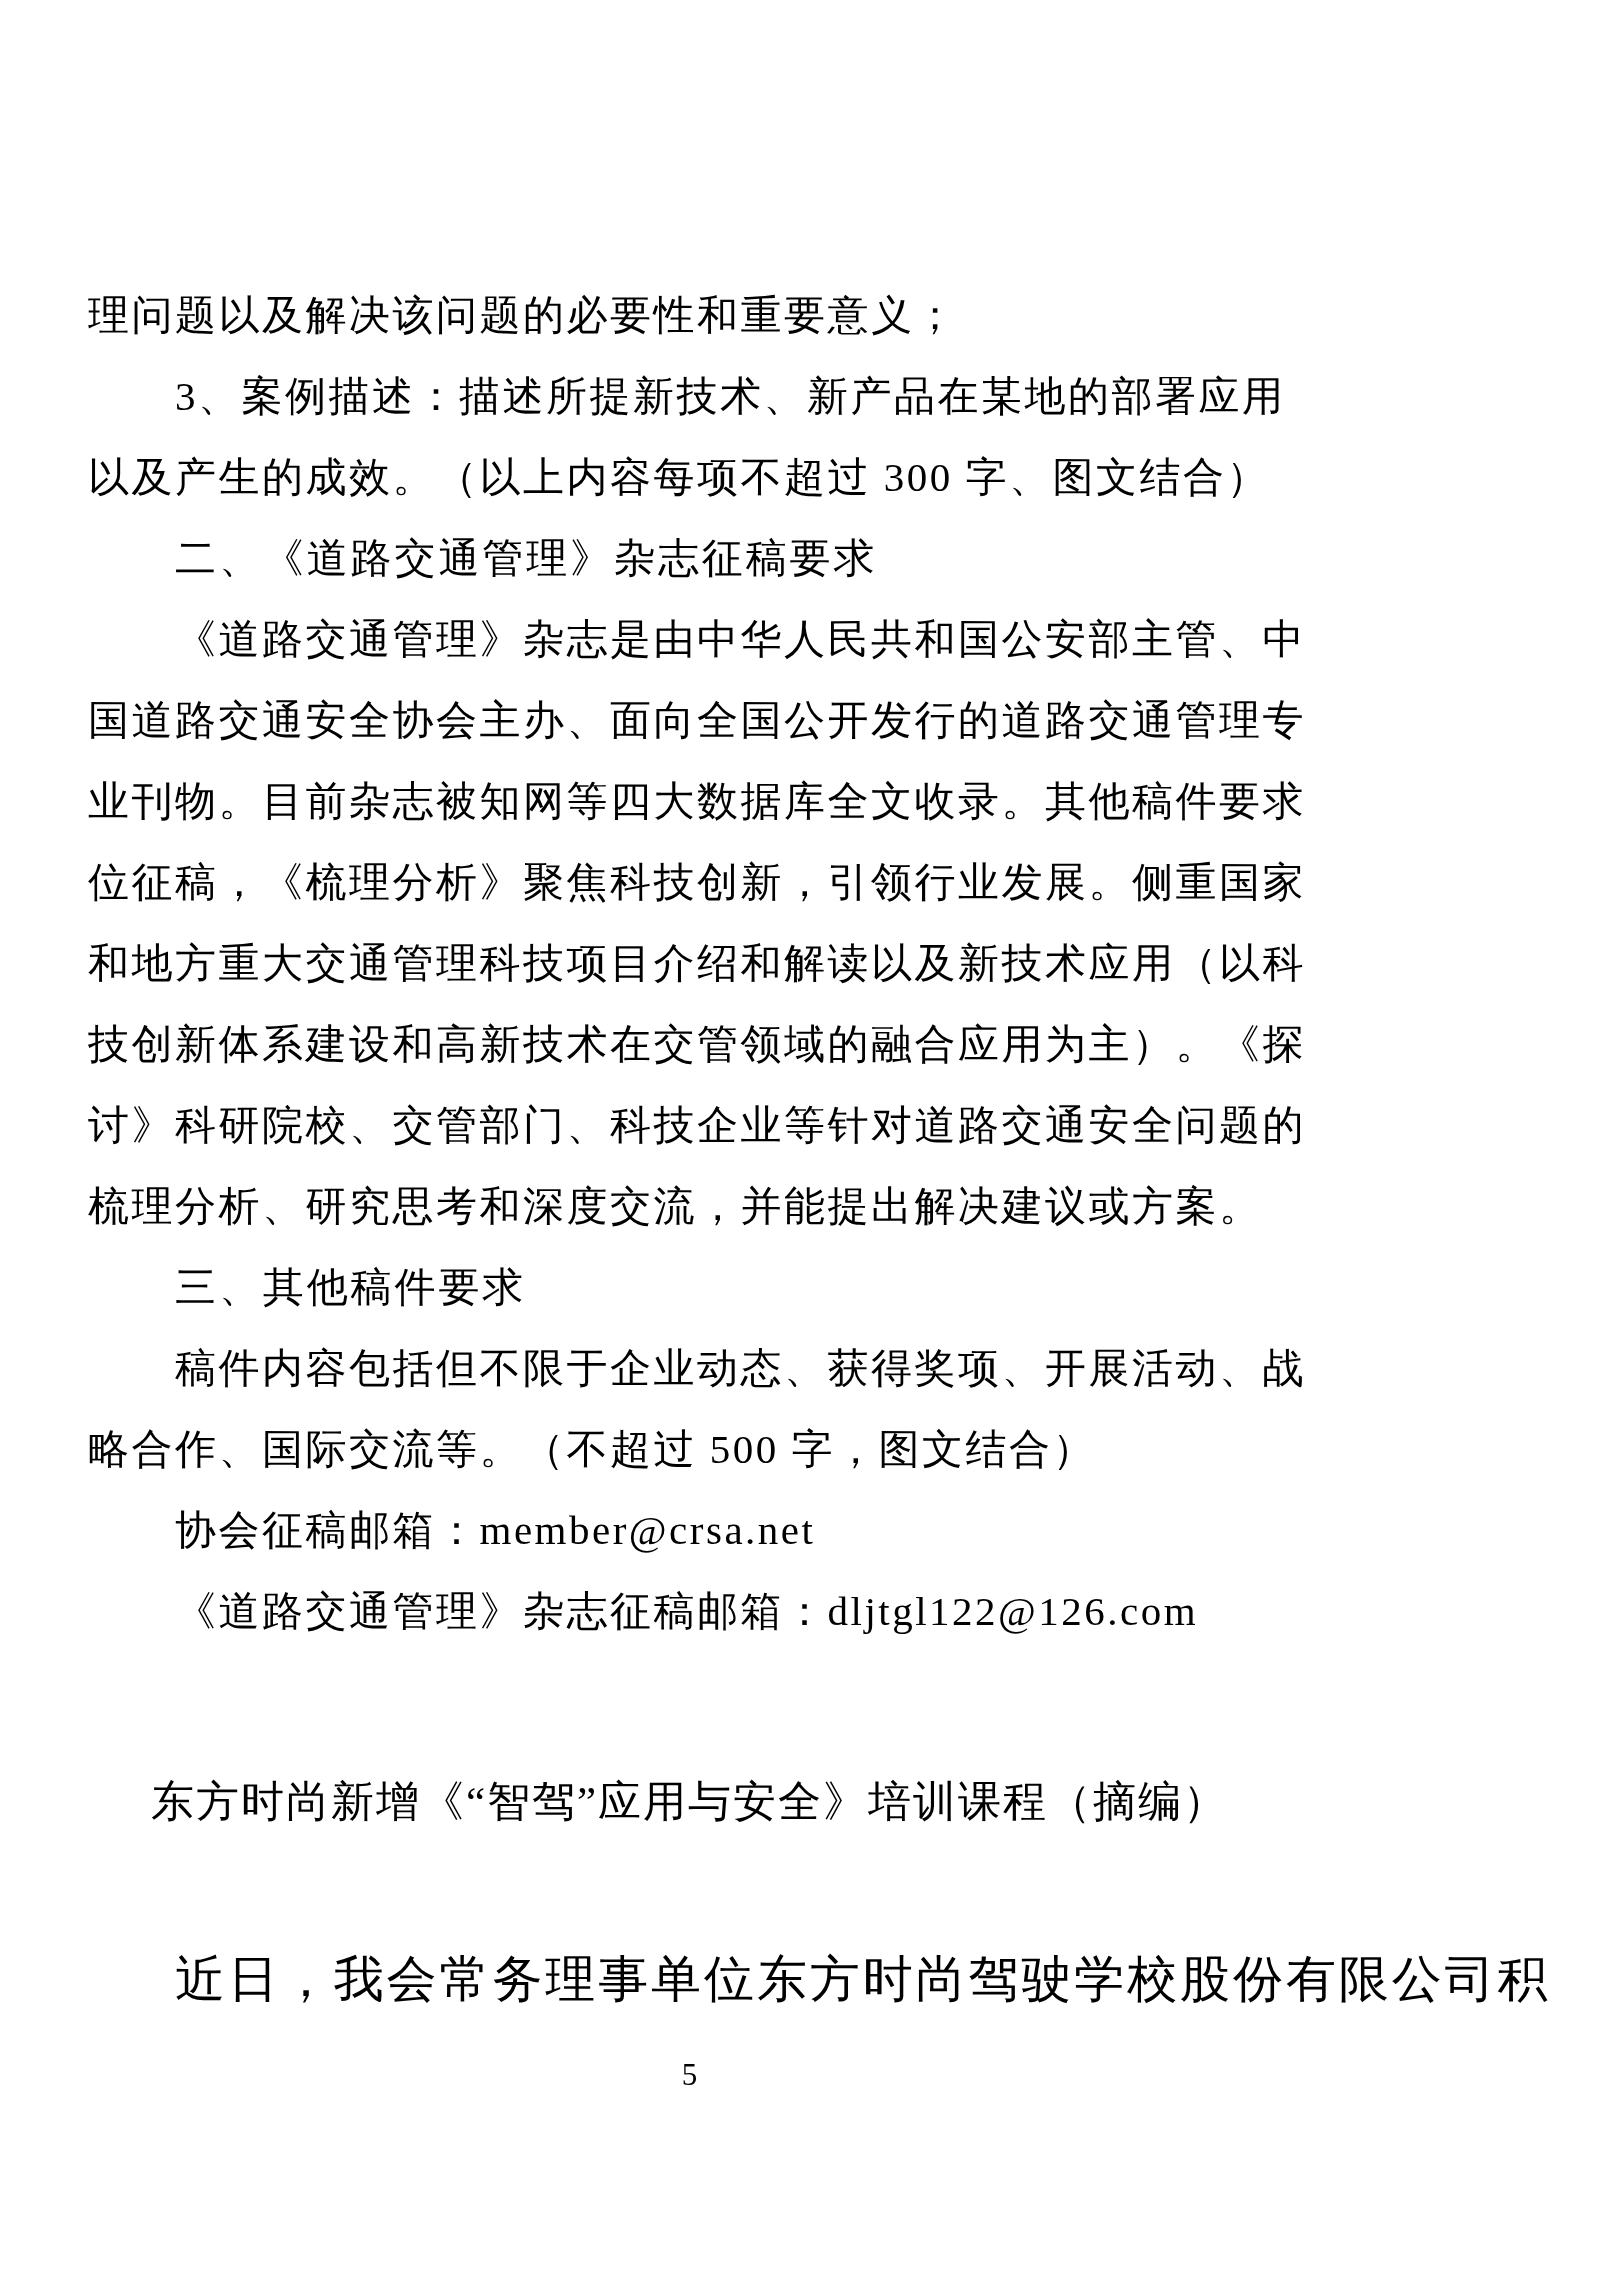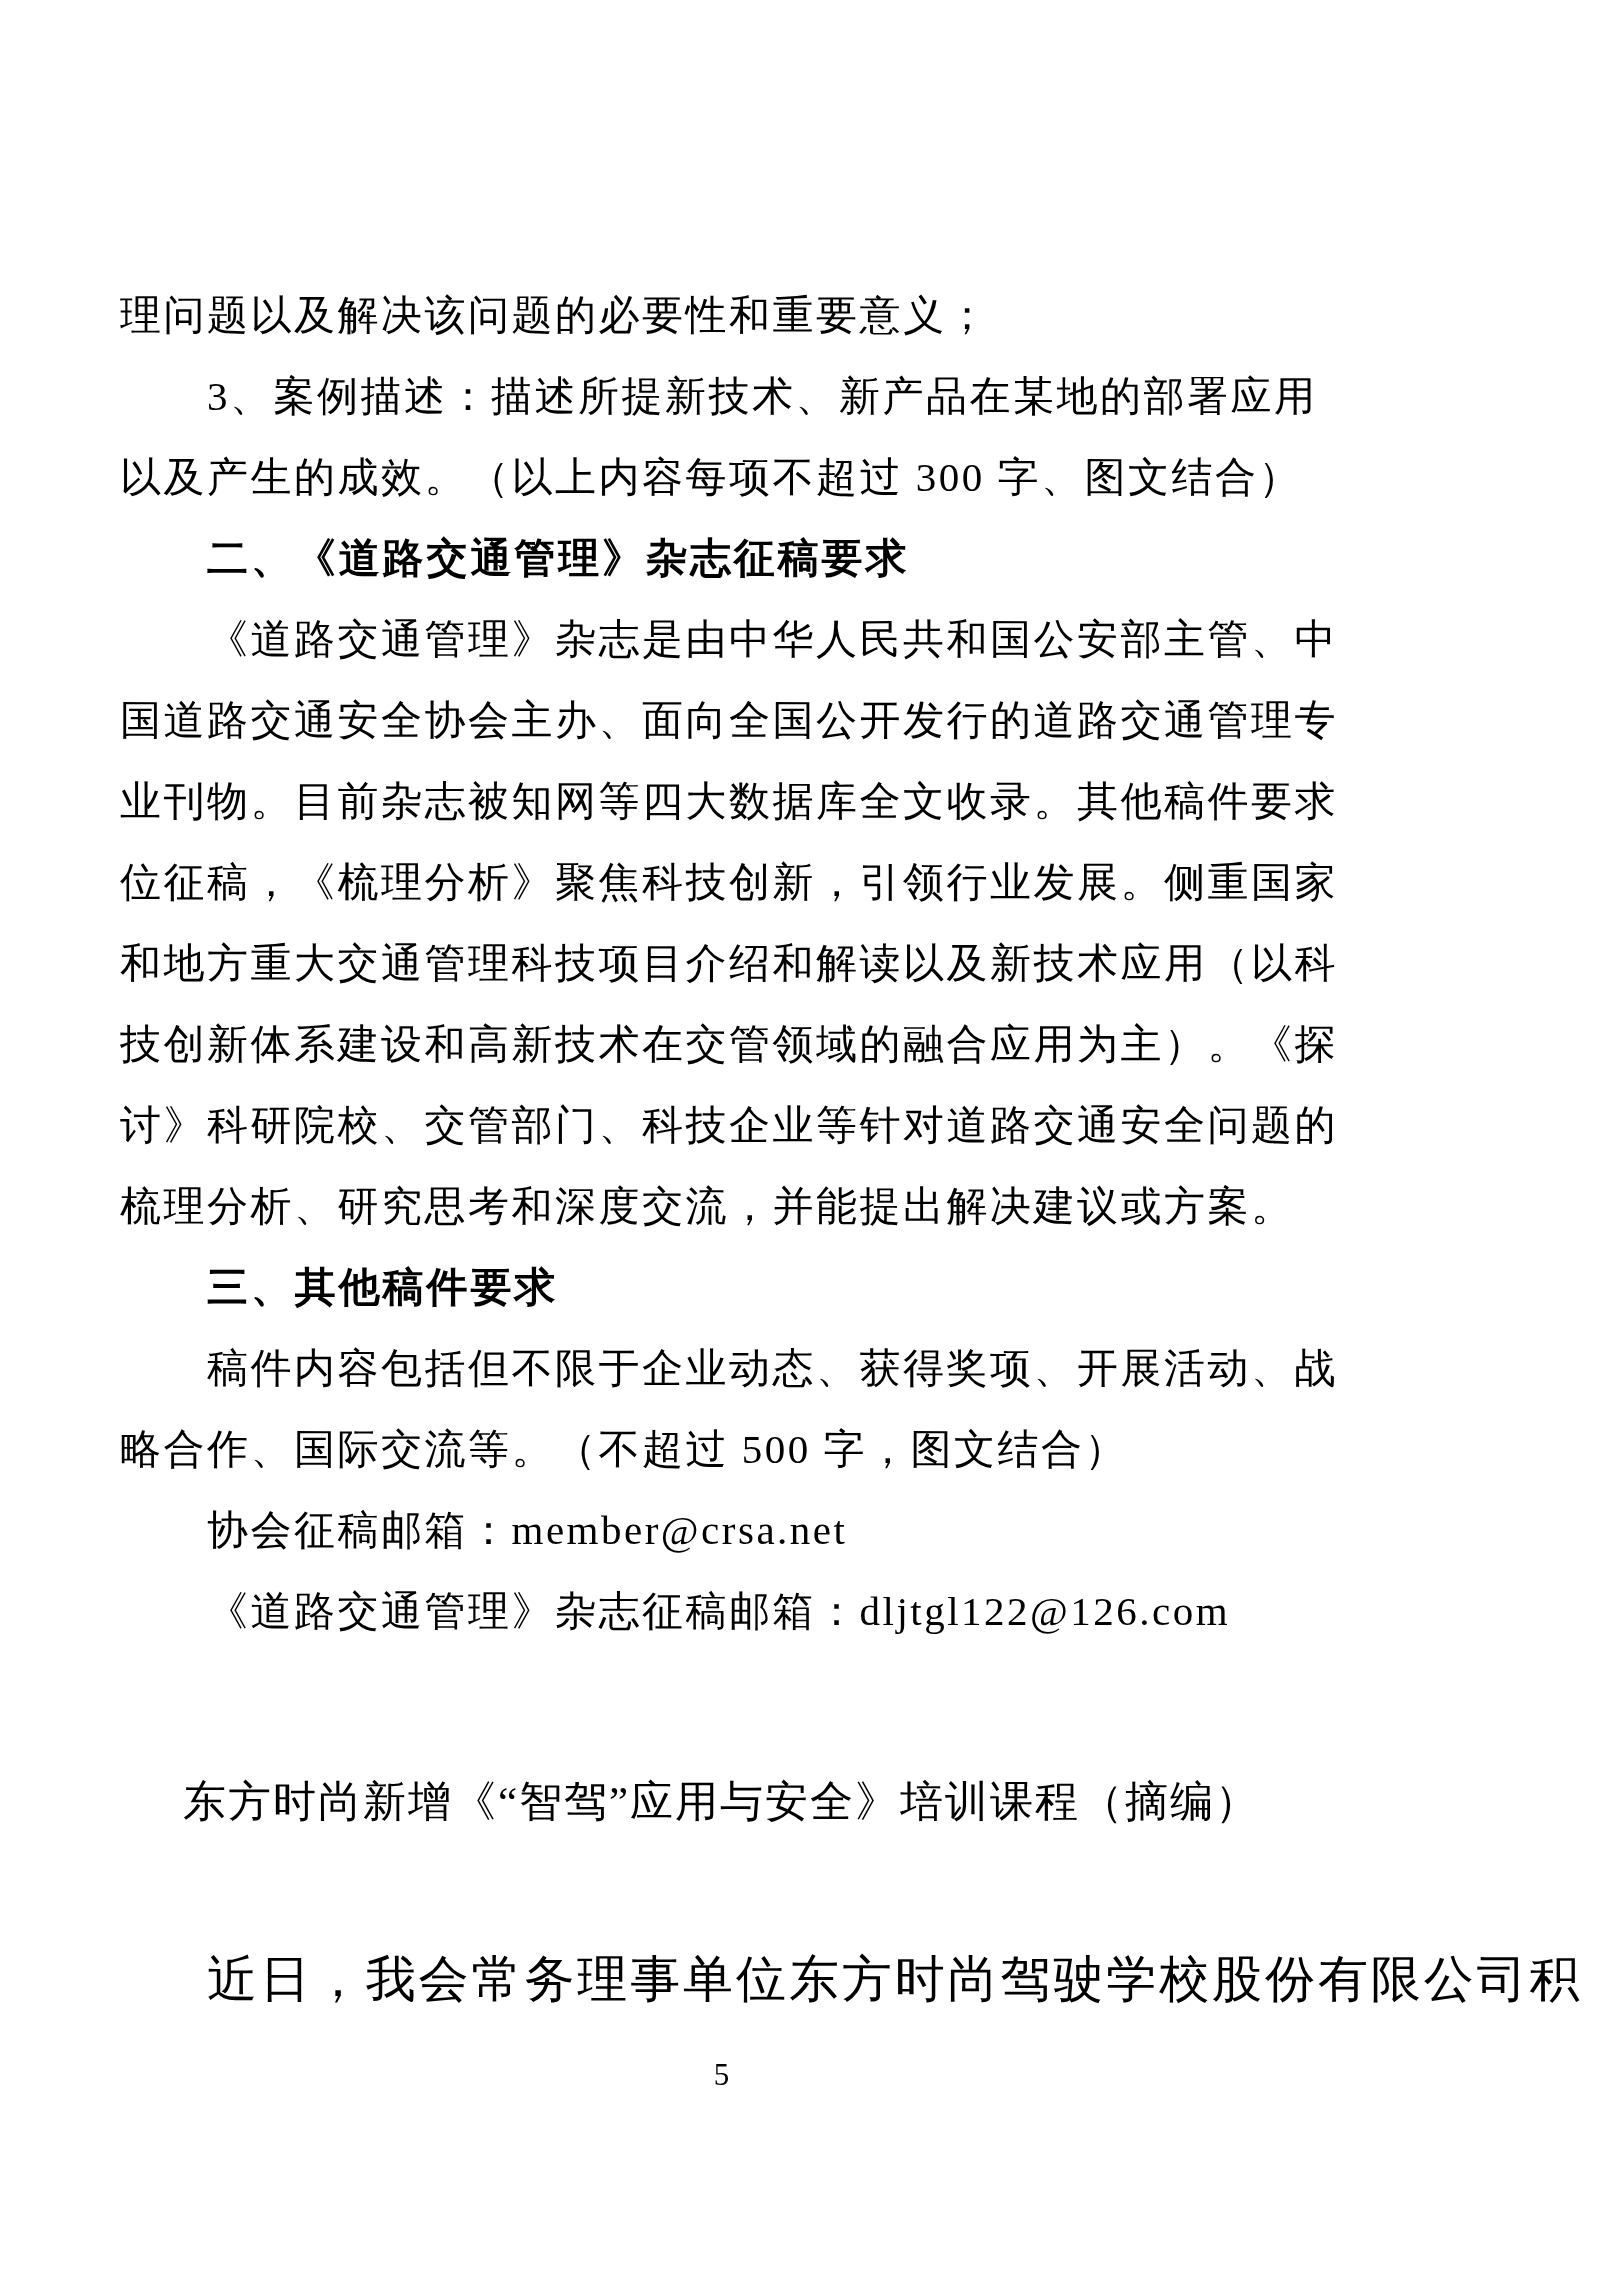--- a/index.html
+++ b/index.html
@@ -11,36 +11,36 @@
     position: relative;
     width: 1621px;
     height: 2293px;
     background: #ffffff;
     overflow: hidden;
     font-family: "Liberation Serif", "DejaVu Serif", serif;
     color: #000000;
   }
   .content {
     box-sizing: border-box;
-    padding: 275px 207px 0 120px;
+    padding: 275px 207px 0 88px;
   }
   .doc-line {
     margin: 0;
     height: 81px;
     line-height: 81px;
     font-size: 41px;
     letter-spacing: 2.5px;
     white-space: nowrap;
   }
   .indent {
     padding-left: 87px;
   }
   .heading {
     font-family: "Liberation Sans", "DejaVu Sans", sans-serif;
-    font-weight: bold;
+    font-weight: normal;
     letter-spacing: 2.9px;
   }
   .article-title {
     margin: 106px 0 0 -209px;
     width: 1621px;
     text-align: center;
     font-size: 43px;
     line-height: 88px;
     letter-spacing: 2px;
     white-space: nowrap;

